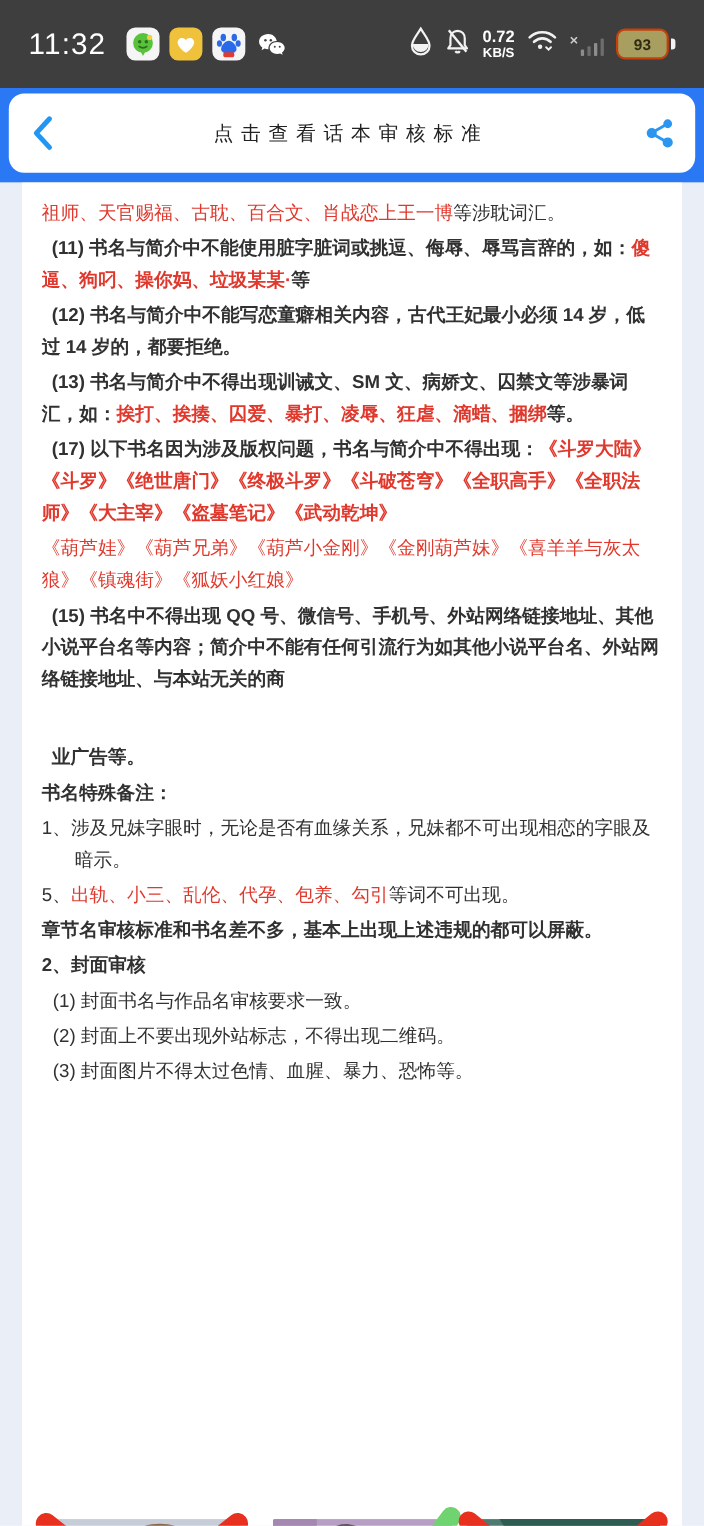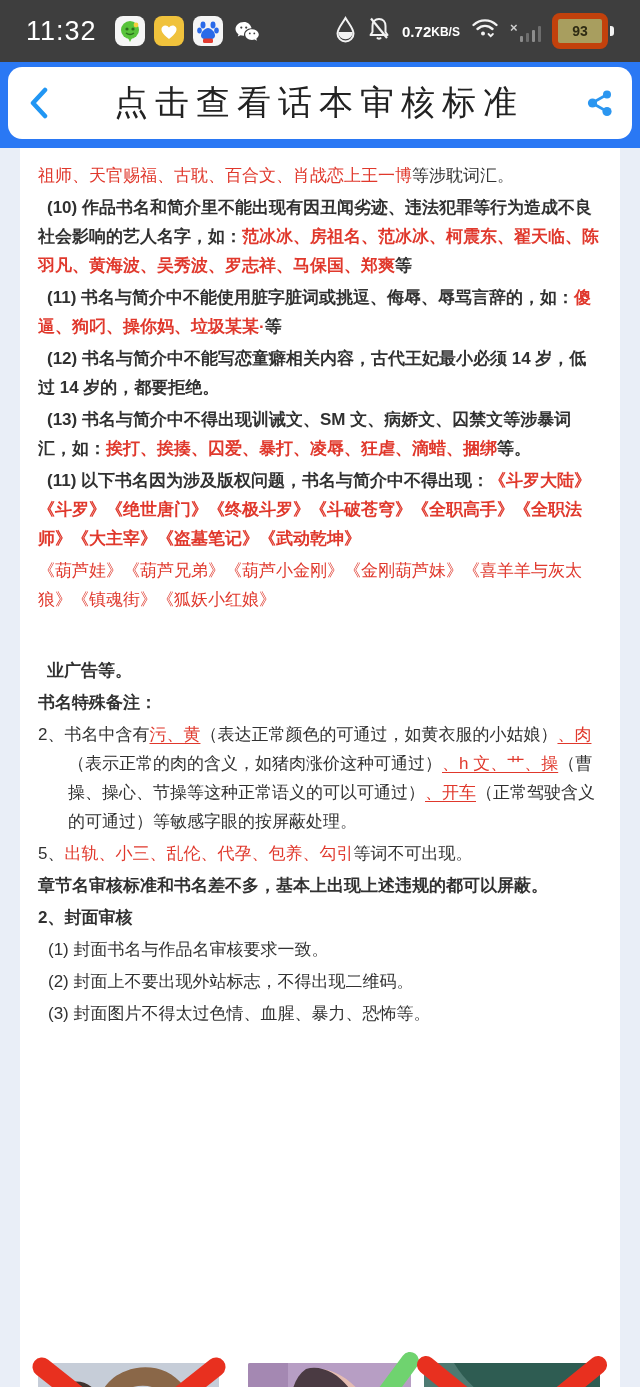--- a/index.html
+++ b/index.html
@@ -1,42 +1,42 @@
 <!DOCTYPE html>
 <html><head>
 <meta charset="utf-8">
 <style>
   html,body{margin:0;padding:0;}
   body{width:640px;height:1387px;font-family:"Liberation Sans","DejaVu Sans",sans-serif;background:#ffffff;overflow:hidden;}
 
   
-  .statusbar{height:62px;background:#3e3e3e;color:#fff;display:flex;align-items:center;padding:16px 26px;box-sizing:border-box;}
+  .statusbar{height:80px;background:#3e3e3e;color:#fff;display:flex;align-items:center;padding:16px 26px;box-sizing:border-box;}
   .sb-time{font-size:27px;font-weight:400;letter-spacing:1px;margin-right:18px;}
   .app-icons{display:flex;align-items:center;gap:9px;}
   .appic{width:30px;height:30px;border-radius:8px;position:relative;flex:0 0 auto;}
   .appic.white{background:#f5f5f5;}
   .appic.yellow{background:#f0c23c;}
   .sb-right{margin-left:auto;display:flex;align-items:center;gap:11px;}
-  .speed{display:flex;flex-direction:row;align-items:center;line-height:1;font-weight:600;}
+  .speed{display:flex;flex-direction:column;align-items:center;line-height:1;font-weight:600;}
   .speed .v{font-size:15px;}
   .speed .u{font-size:12px;margin-top:1px;}
   .battery{display:flex;align-items:center;}
-  .batt-body{width:44px;height:24px;border:6px solid #c2410c;border-radius:8px;background:#a89e5f;display:flex;align-items:center;justify-content:center;}
+  .batt-body{width:44px;height:24px;border:2px solid #c2410c;border-radius:8px;background:#a89e5f;display:flex;align-items:center;justify-content:center;}
   .batt-body span{font-size:14px;color:#2e2b14;font-weight:600;}
   .batt-nub{width:4px;height:10px;background:#f2f2f2;border-radius:0 3px 3px 0;margin-left:2px;}
   .nosim{display:flex;align-items:flex-end;gap:2px;}
   .nosim .x{color:#cfcfcf;font-size:13px;font-weight:700;line-height:1;margin-bottom:8px;}
   .bars{display:flex;align-items:flex-end;gap:2.5px;}
   .bars i{display:block;width:3.5px;background:#8d8d8d;border-radius:1px;}
 
   
   .header{background:#2a78f4;padding:5px 8px 9px;box-sizing:border-box;height:86px;}
   .header-card{background:#fff;border-radius:14px;height:100%;display:flex;align-items:center;padding:0 14px;box-sizing:border-box;}
   .back-btn{width:34px;height:40px;display:flex;align-items:center;justify-content:center;flex:0 0 auto;}
-  .hdr-title{flex:1;text-align:center;font-size:34px;letter-spacing:7px;color:#222;font-weight:400;font-family:"DejaVu Serif","Liberation Serif",serif;}
+  .hdr-title{flex:1;text-align:center;font-size:18px;letter-spacing:7px;color:#222;font-weight:400;font-family:"DejaVu Serif","Liberation Serif",serif;}
   .share-btn{width:36px;height:40px;display:flex;align-items:center;justify-content:center;flex:0 0 auto;}
 
   
   .page{background:#e9eef7;height:1360px;padding:0 20px;box-sizing:border-box;}
   .sheet{background:#fff;height:100%;padding:10px 18px 0;box-sizing:border-box;position:relative;overflow:hidden;}
   .sheet p{margin:3px 0;font-size:17px;line-height:29px;color:#313131;}
   .pn{font-weight:700;text-indent:9px;}
   .h{font-weight:700;}
   .gap{margin-top:42px !important;font-family:Liberation Serif, serif;}
   .li{padding-left:30px;text-indent:-30px;}
@@ -164,29 +164,29 @@
           <line x1="7" y1="14.5" x2="21" y2="22.5" stroke="#2b96f0" stroke-width="2.6"></line>
         </svg>
     </span>
   </div>
 </div>
 
 <div class="page">
   <div class="sheet">
     <div>
         <p class="p"><span class="red">祖师、天官赐福、古耽、百合文、肖战恋上王一博</span><span class="ink">等涉耽词汇。</span></p>
-        <p class="pn"><span class="ink">(10) 作品书名和简介里不能出现有因丑闻劣迹、违法犯罪等行为造成不良社会影响的艺人名字，如：</span><span class="red">范冰冰、房祖名、范冰冰、柯震东、翟天临、陈羽凡、黄海波、吴秀波、罗志祥、马保国、郑爽</span><span class="ink">等</span></p>
         <p class="pn"><span class="ink">(11) 书名与简介中不能使用脏字脏词或挑逗、侮辱、辱骂言辞的，如：</span><span class="red">傻逼、狗叼、操你妈、垃圾某某·</span><span class="ink">等</span></p>
         <p class="pn"><span class="ink">(12) 书名与简介中不能写恋童癖相关内容，古代王妃最小必须 14 岁，低过 14 岁的，都要拒绝。</span></p>
         <p class="pn"><span class="ink">(13) 书名与简介中不得出现训诫文、SM 文、病娇文、囚禁文等涉暴词汇，如：</span><span class="red">挨打、挨揍、囚爱、暴打、凌辱、狂虐、滴蜡、捆绑</span><span class="ink">等。</span></p>
-        <p class="pn"><span class="ink">(11) 以下书名因为涉及版权问题，书名与简介中不得出现：</span><span class="red">《斗罗大陆》《斗罗》《绝世唐门》《终极斗罗》《斗破苍穹》《全职高手》《全职法师》《大主宰》《盗墓笔记》《武动乾坤》</span></p>
+        <p class="pn"><span class="ink">(17) 以下书名因为涉及版权问题，书名与简介中不得出现：</span><span class="red">《斗罗大陆》《斗罗》《绝世唐门》《终极斗罗》《斗破苍穹》《全职高手》《全职法师》《大主宰》《盗墓笔记》《武动乾坤》</span></p>
         <p class="p"><span class="red">《葫芦娃》《葫芦兄弟》《葫芦小金刚》《金刚葫芦妹》《喜羊羊与灰太狼》《镇魂街》《狐妖小红娘》</span></p>
+        <p class="pn"><span class="ink">(15) 书名中不得出现 QQ 号、微信号、手机号、外站网络链接地址、其他小说平台名等内容；简介中不能有任何引流行为如其他小说平台名、外站网络链接地址、与本站无关的商</span></p>
         <p class="pn gap"><span class="ink">业广告等。</span></p>
         <p class="h"><span class="ink">书名特殊备注：</span></p>
-        <p class="li"><span class="ink">2、书名中含有</span><span class="red ul">污、黄</span><span class="ink">（表达正常颜色的可通过，如黄衣服的小姑娘）</span><span class="red ul">、肉</span><span class="ink">（表示正常的肉的含义，如猪肉涨价这种可通过）</span><span class="red ul">、h 文、艹、操</span><span class="ink">（曹操、操心、节操等这种正常语义的可以可通过）</span><span class="red ul">、开车</span><span class="ink">（正常驾驶含义的可通过）等敏感字眼的按屏蔽处理。</span></p>
+        <p class="li"><span class="ink">1、涉及兄妹字眼时，无论是否有血缘关系，兄妹都不可出现相恋的字眼及暗示。</span></p>
         <p class="li"><span class="ink">5、</span><span class="red">出轨、小三、乱伦、代孕、包养、勾引</span><span class="ink">等词不可出现。</span></p>
         <p class="h"><span class="ink">章节名审核标准和书名差不多，基本上出现上述违规的都可以屏蔽。</span></p>
         <p class="h"><span class="ink">2、封面审核</span></p>
         <p class="lp"><span class="ink">(1) 封面书名与作品名审核要求一致。</span></p>
         <p class="lp"><span class="ink">(2) 封面上不要出现外站标志，不得出现二维码。</span></p>
         <p class="lp"><span class="ink">(3) 封面图片不得太过色情、血腥、暴力、恐怖等。</span></p>
       </div>
 
     <div class="imgrow">
 

